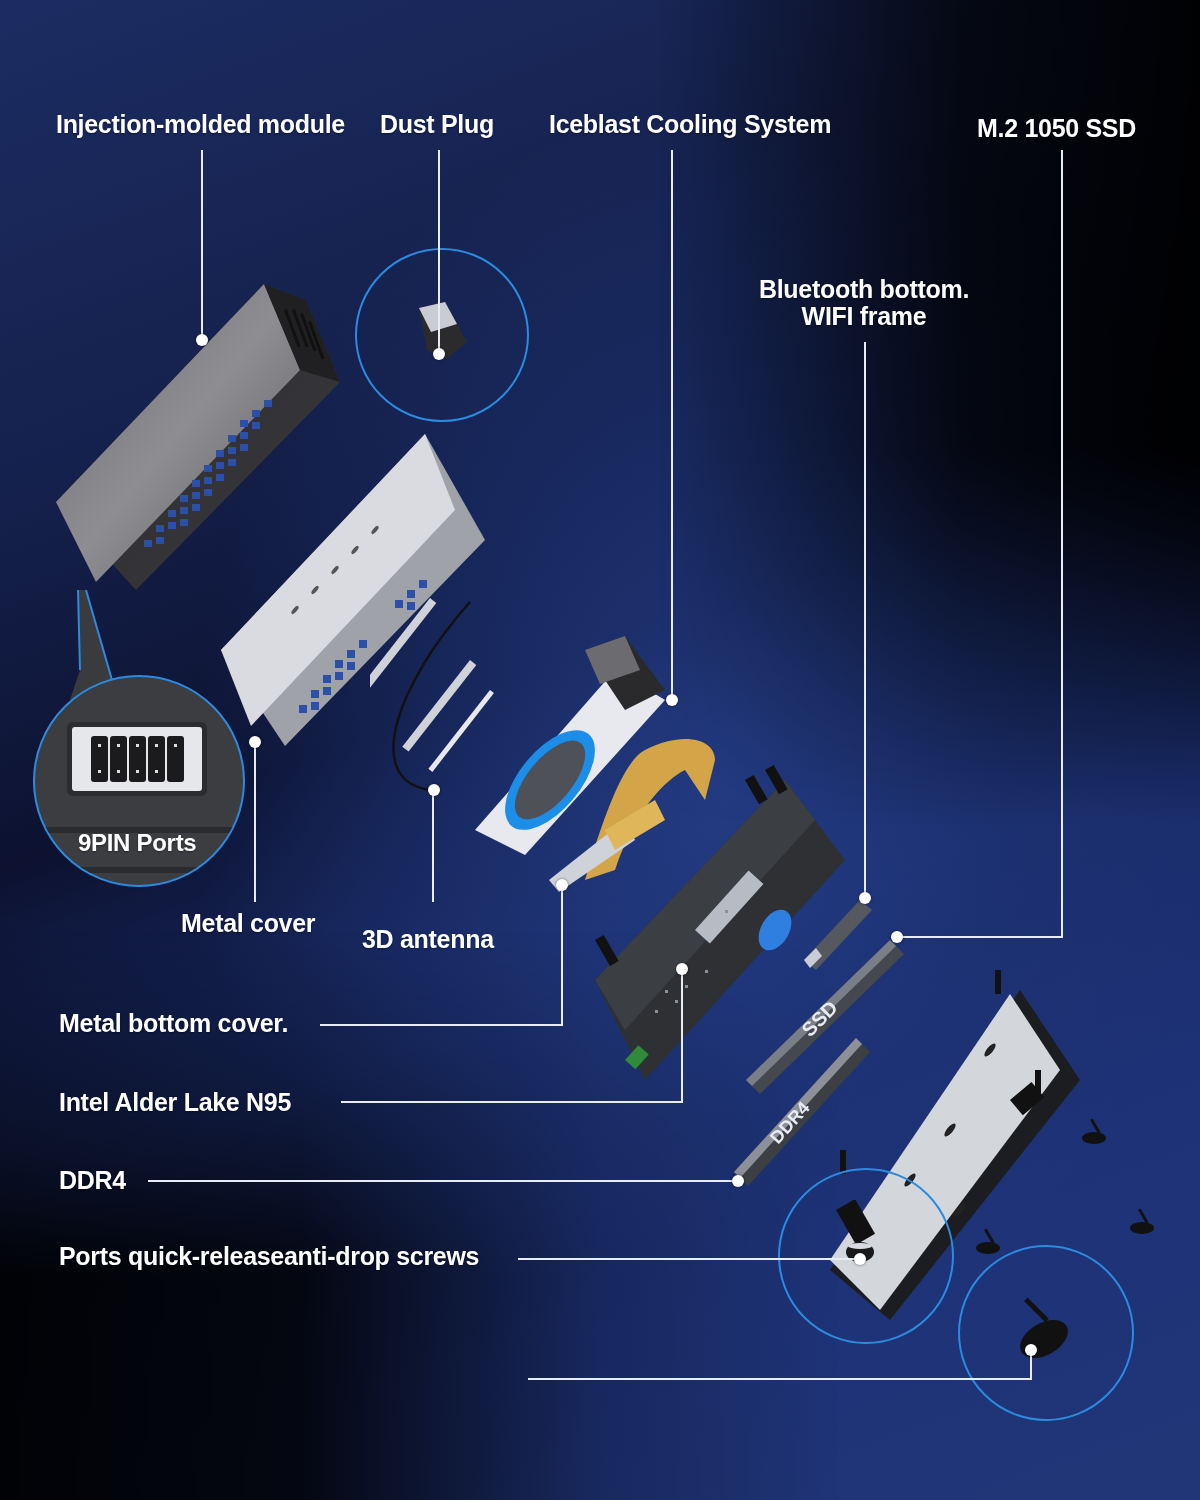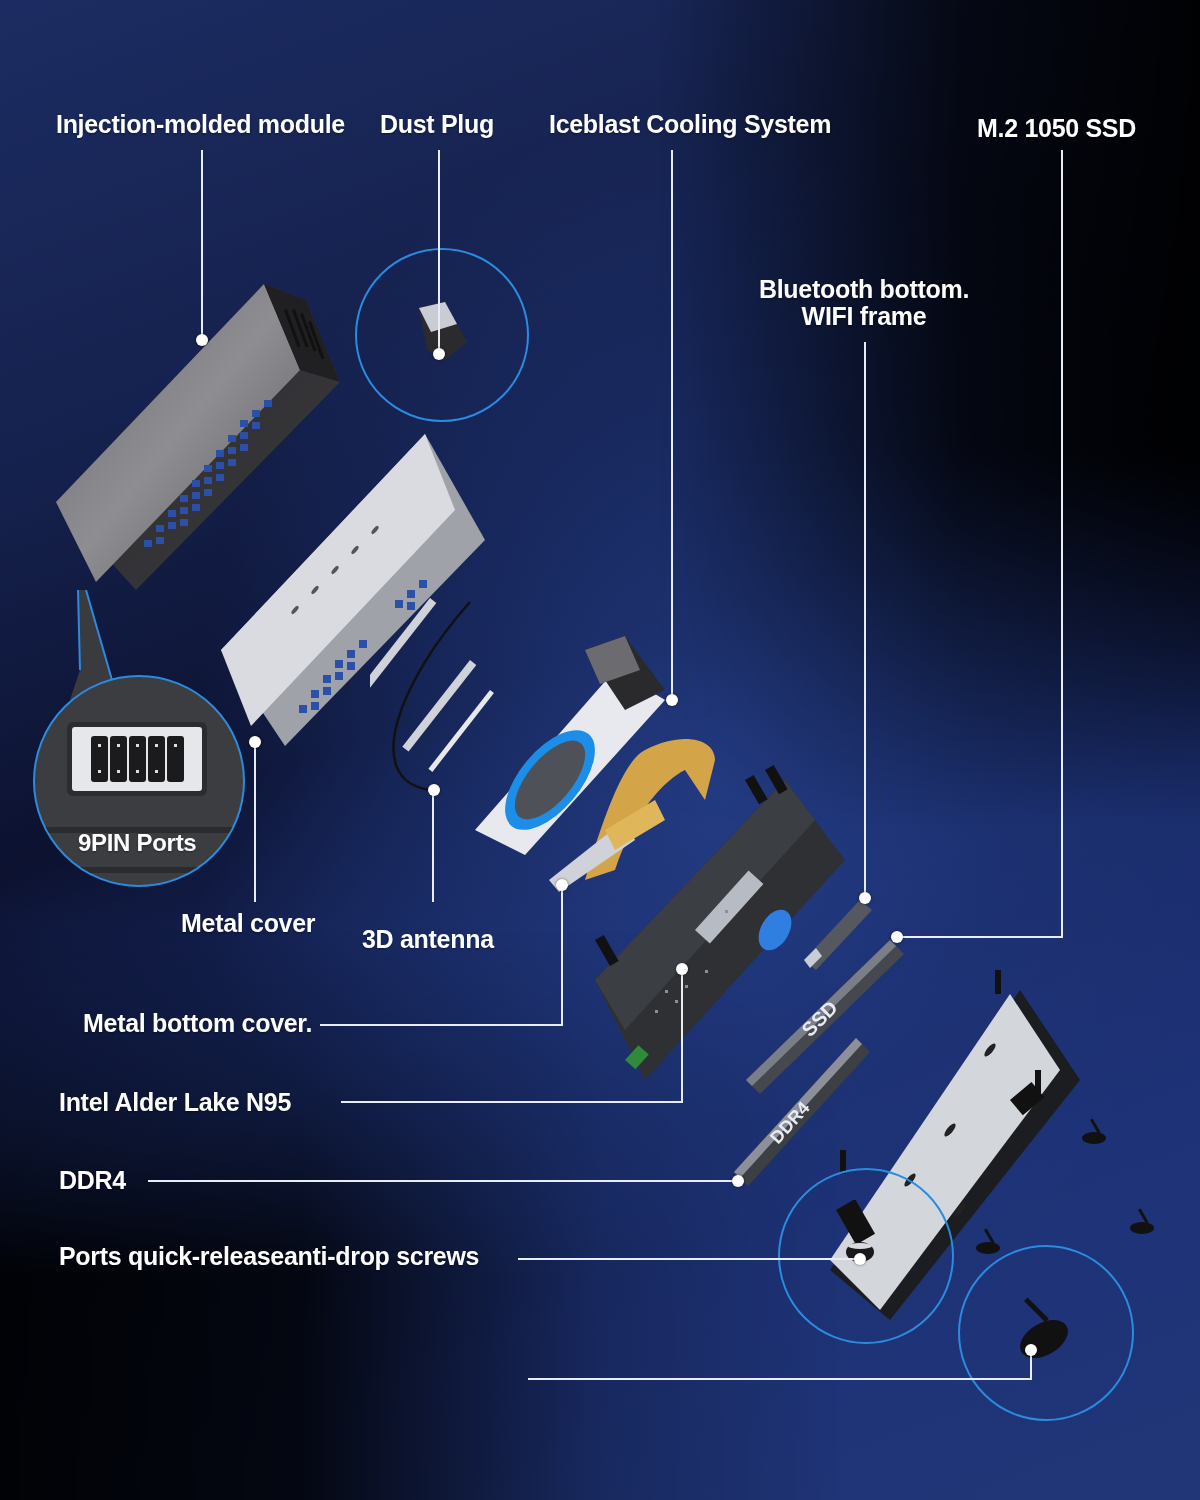--- a/index.html
+++ b/index.html
@@ -314,21 +314,21 @@
   <div class="dot" style="left:859px;top:892px;"></div>
 
   <div class="dot" style="left:249px;top:736px;"></div>
   <div class="vline" style="left:254px;top:742px;height:160px;"></div>
   <div class="label" style="left:181px;top:909px;">Metal cover</div>
 
   <div class="dot" style="left:428px;top:784px;"></div>
   <div class="vline" style="left:432px;top:790px;height:112px;"></div>
   <div class="label" style="left:362px;top:909px;margin-top:16px;">3D antenna</div>
 
-  <div class="label" style="left:59px;top:1009px;margin-left:24px;">Metal bottom cover.</div>
+  <div class="label" style="left:59px;top:1009px;">Metal bottom cover.</div>
   <div class="hline" style="left:320px;top:1024px;width:243px;"></div>
   <div class="vline" style="left:561px;top:888px;height:138px;"></div>
   <div class="dot" style="left:556px;top:879px;"></div>
 
   <div class="label" style="left:59px;top:1088px;">Intel Alder Lake N95</div>
   <div class="hline" style="left:341px;top:1101px;width:342px;"></div>
   <div class="vline" style="left:681px;top:972px;height:131px;"></div>
   <div class="dot" style="left:676px;top:963px;"></div>
 
   <div class="label" style="left:59px;top:1166px;">DDR4</div>

